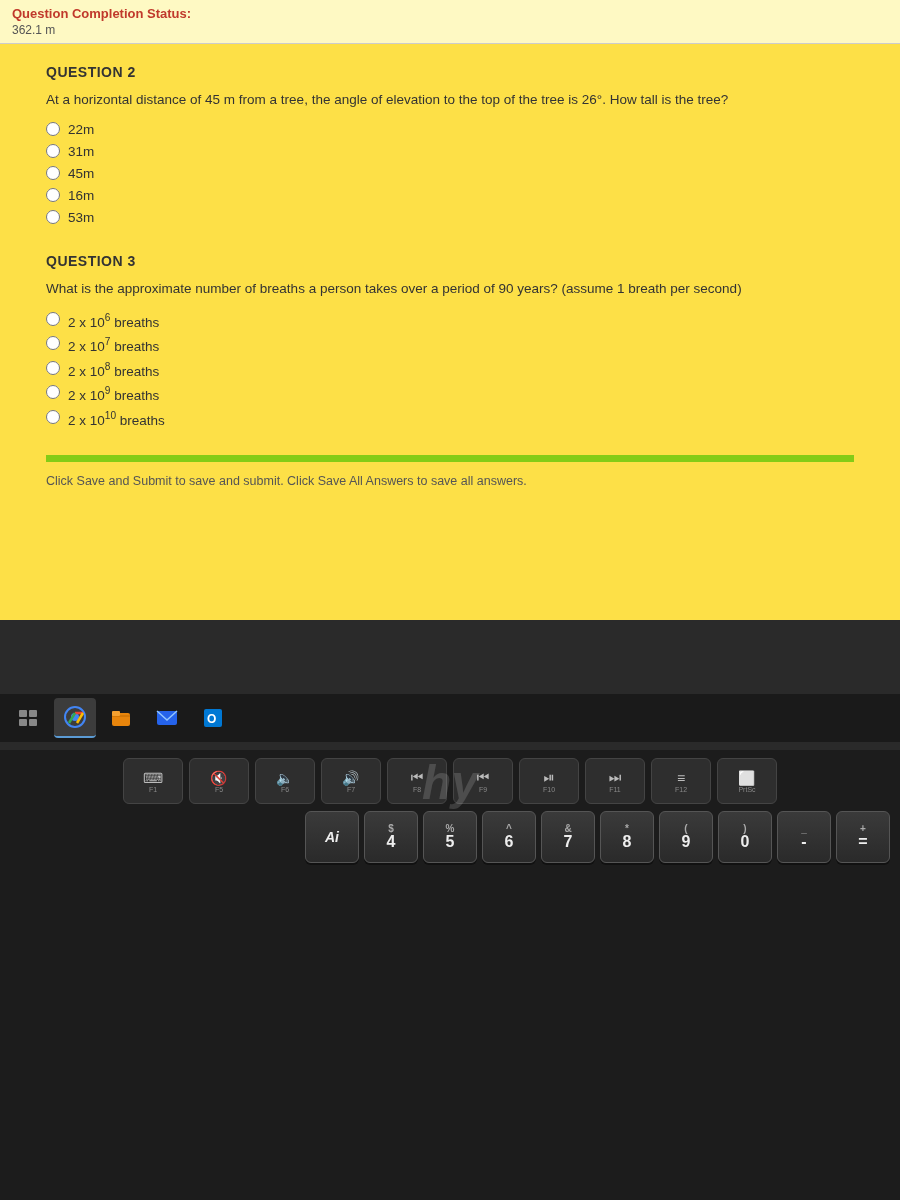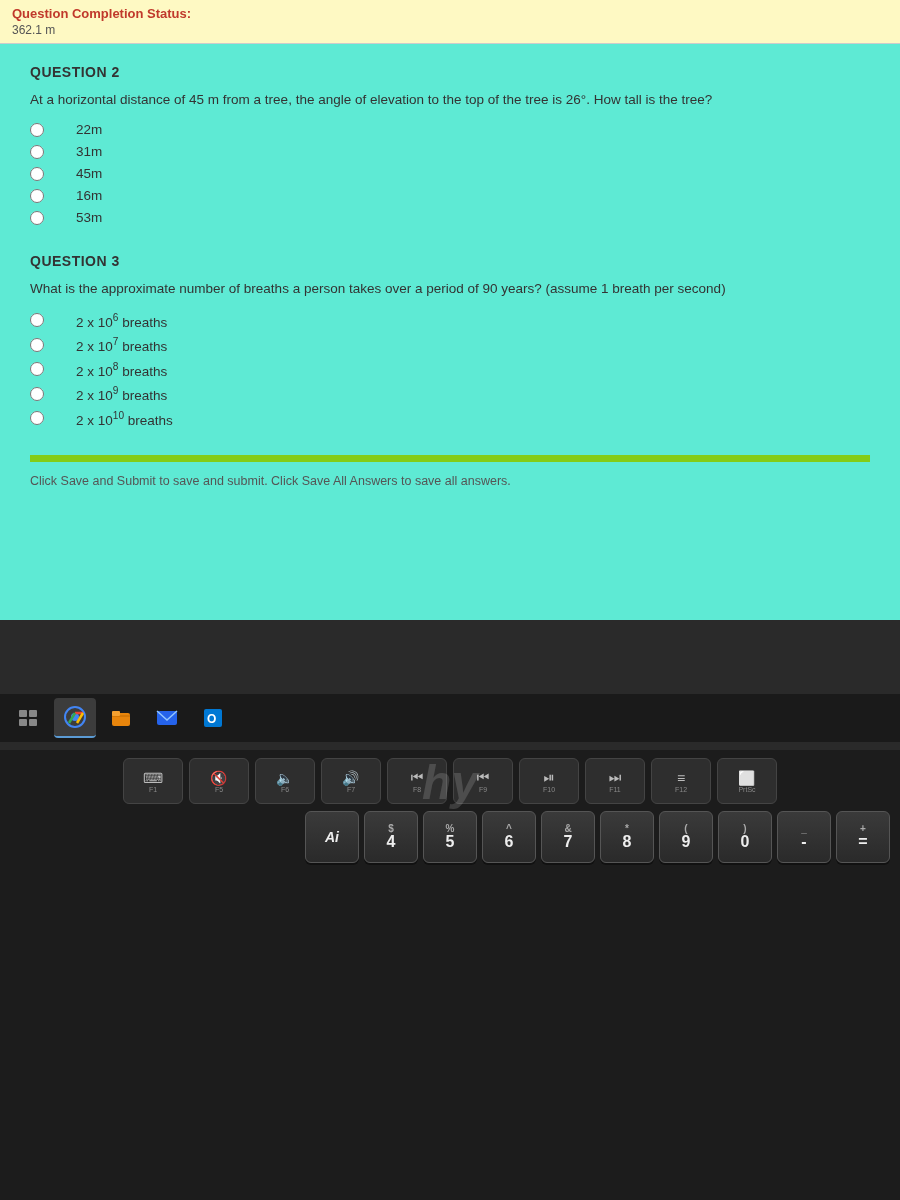--- a/index.html
+++ b/index.html
@@ -34,23 +34,23 @@
     }
 
     .completion-value {
       color: #555;
       font-size: 12px;
       display: block;
       margin-top: 2px;
     }
 
     .quiz-content {
-      background: #5eead4;
+      background: #fde047;
       margin: 0;
-      padding: 20px 30px;
+      padding: 20px 46px;
       height: calc(620px - 44px);
       overflow-y: auto;
     }
 
     .question-block {
       margin-bottom: 28px;
     }
 
     .question-title {
       font-weight: bold;
@@ -68,25 +68,24 @@
       line-height: 1.5;
     }
 
     .answer-options {
       list-style: none;
       padding: 0;
     }
 
     .answer-option {
       display: flex;
-      align-items: center;
+      align-items: flex-start;
       margin-bottom: 7px;
       font-size: 13.5px;
       color: #333;
-      gap: 24px;
     }
 
     .answer-option input[type="radio"] {
       margin-right: 8px;
       width: 14px;
       height: 14px;
       cursor: pointer;
     }
 
     .submit-note {

